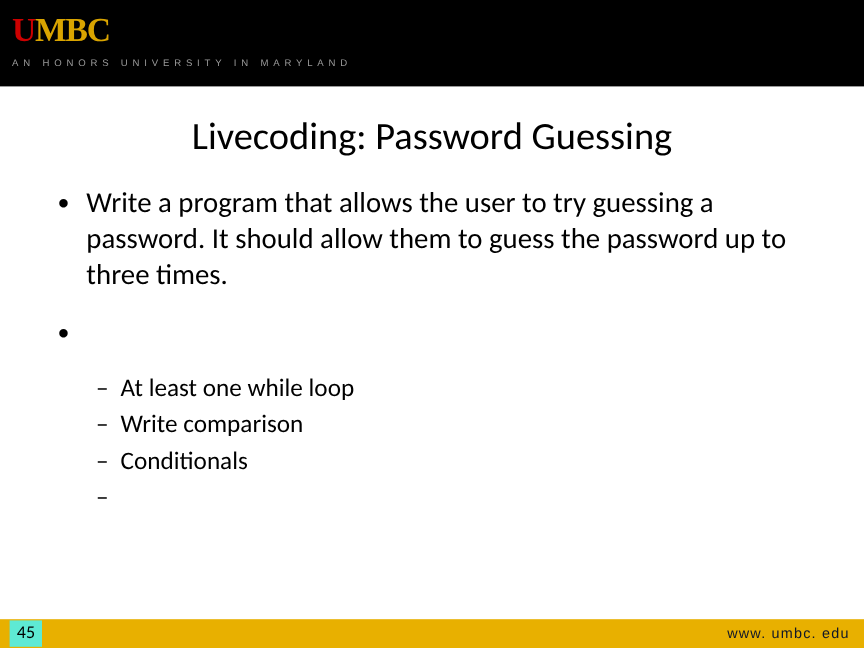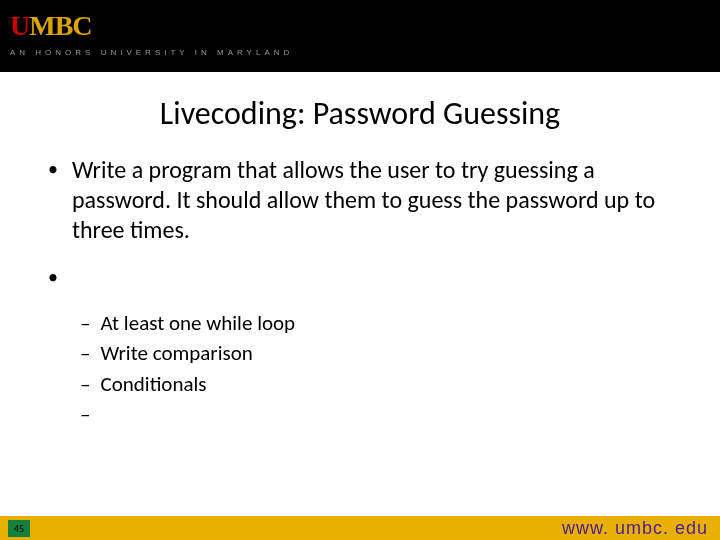--- a/index.html
+++ b/index.html
@@ -10,22 +10,22 @@
   .logo-red { color: #cc0000; }
   .logo-gold { color: #d9a400; }
   .tagline { color: #999; font-size: 8px; letter-spacing: 4px; margin-top: 6px; font-family: Arial, sans-serif; }
   .title { text-align: center; font-size: 32px; font-weight: 400; color: #000; margin-top: 22px; font-family: Calibri, Arial, sans-serif; }
   .content { padding: 22px 48px 0 48px; }
   .bullet-l1 { display: flex; font-size: 24px; color: #000; margin-bottom: 18px; line-height: 1.25; }
   .bullet-l1 .dot { margin-right: 14px; font-size: 20px; line-height: 1.4; }
   .bullet-l2 { display: flex; font-size: 21px; color: #000; margin-left: 32px; margin-bottom: 2px; line-height: 1.35; }
   .bullet-l2 .dash { margin-right: 10px; }
   .footer { position: absolute; bottom: 0; left: 0; width: 100%; height: 24px; background: #e8b000; display: flex; align-items: center; justify-content: space-between; padding: 0 12px 0 8px; }
-  .page-num { background: #15803d; color: #000; font-size: 10px; padding: 2px 6px; font-family: Calibri, Arial, sans-serif; text-align: center; }
-  .url { color: #4c1d95; font-size: 18px; letter-spacing: 1px; font-family: Arial, sans-serif; }
+  .page-num { background: #5eead4; color: #000; font-size: 15px; padding: 2px 6px; font-family: Calibri, Arial, sans-serif; text-align: center; }
+  .url { color: #0f172a; font-size: 12px; letter-spacing: 1px; font-family: Arial, sans-serif; }
 </style>
 </head>
 <body>
 
 <div class="slide">
 
   <div class="header">
     <div class="logo-text">
       <span class="logo-red">U</span><span class="logo-gold">MBC</span>
     </div>

